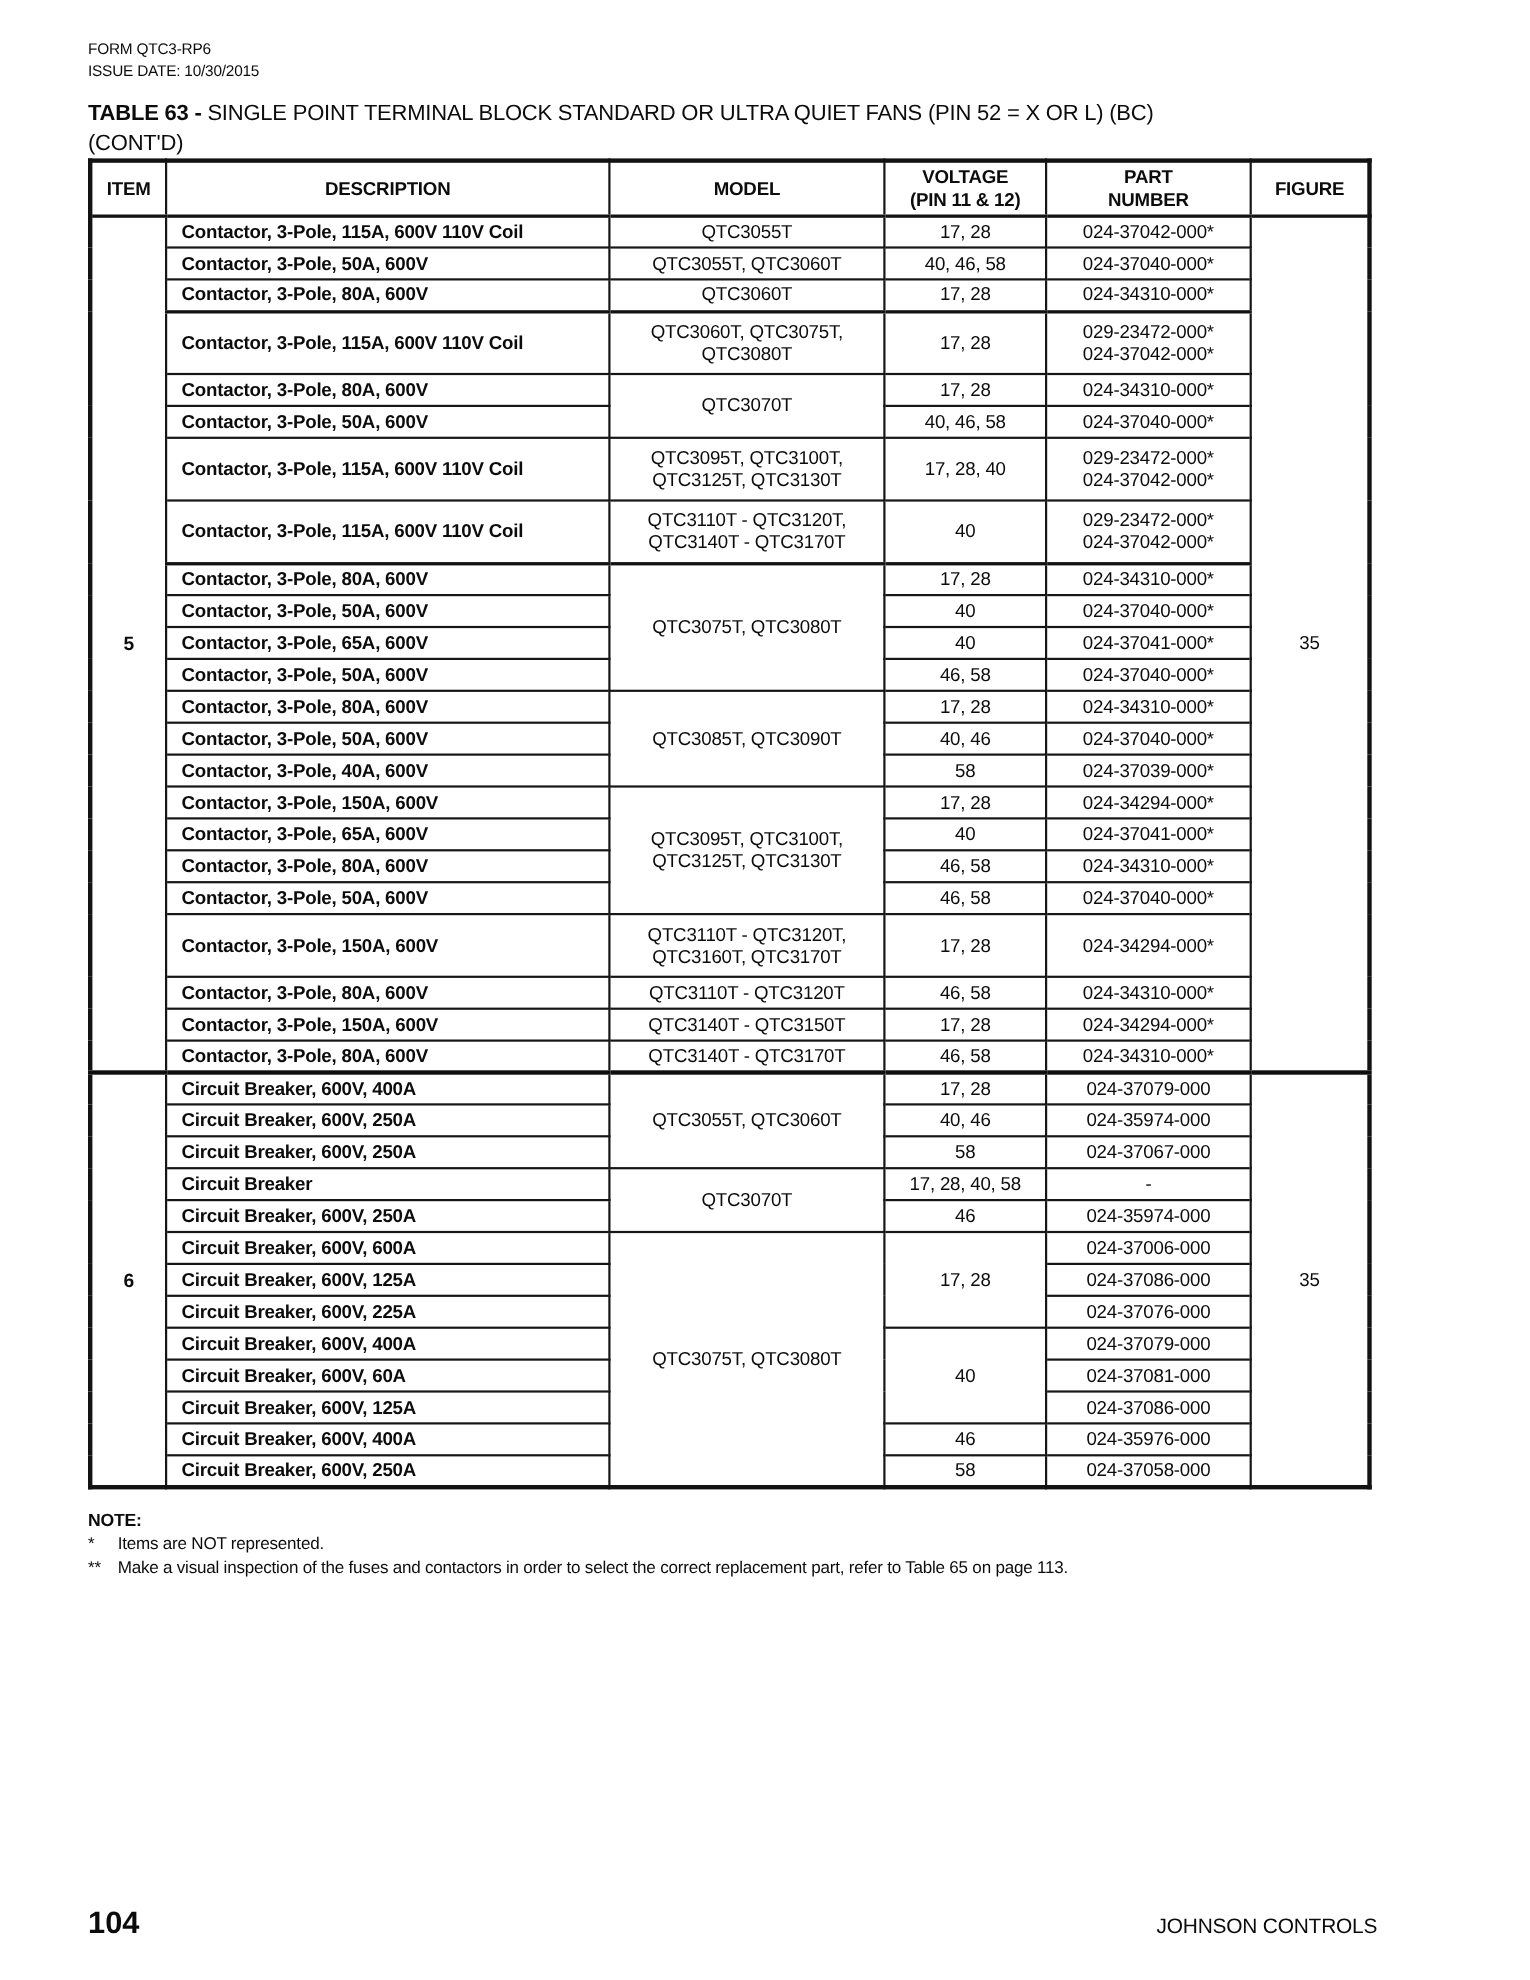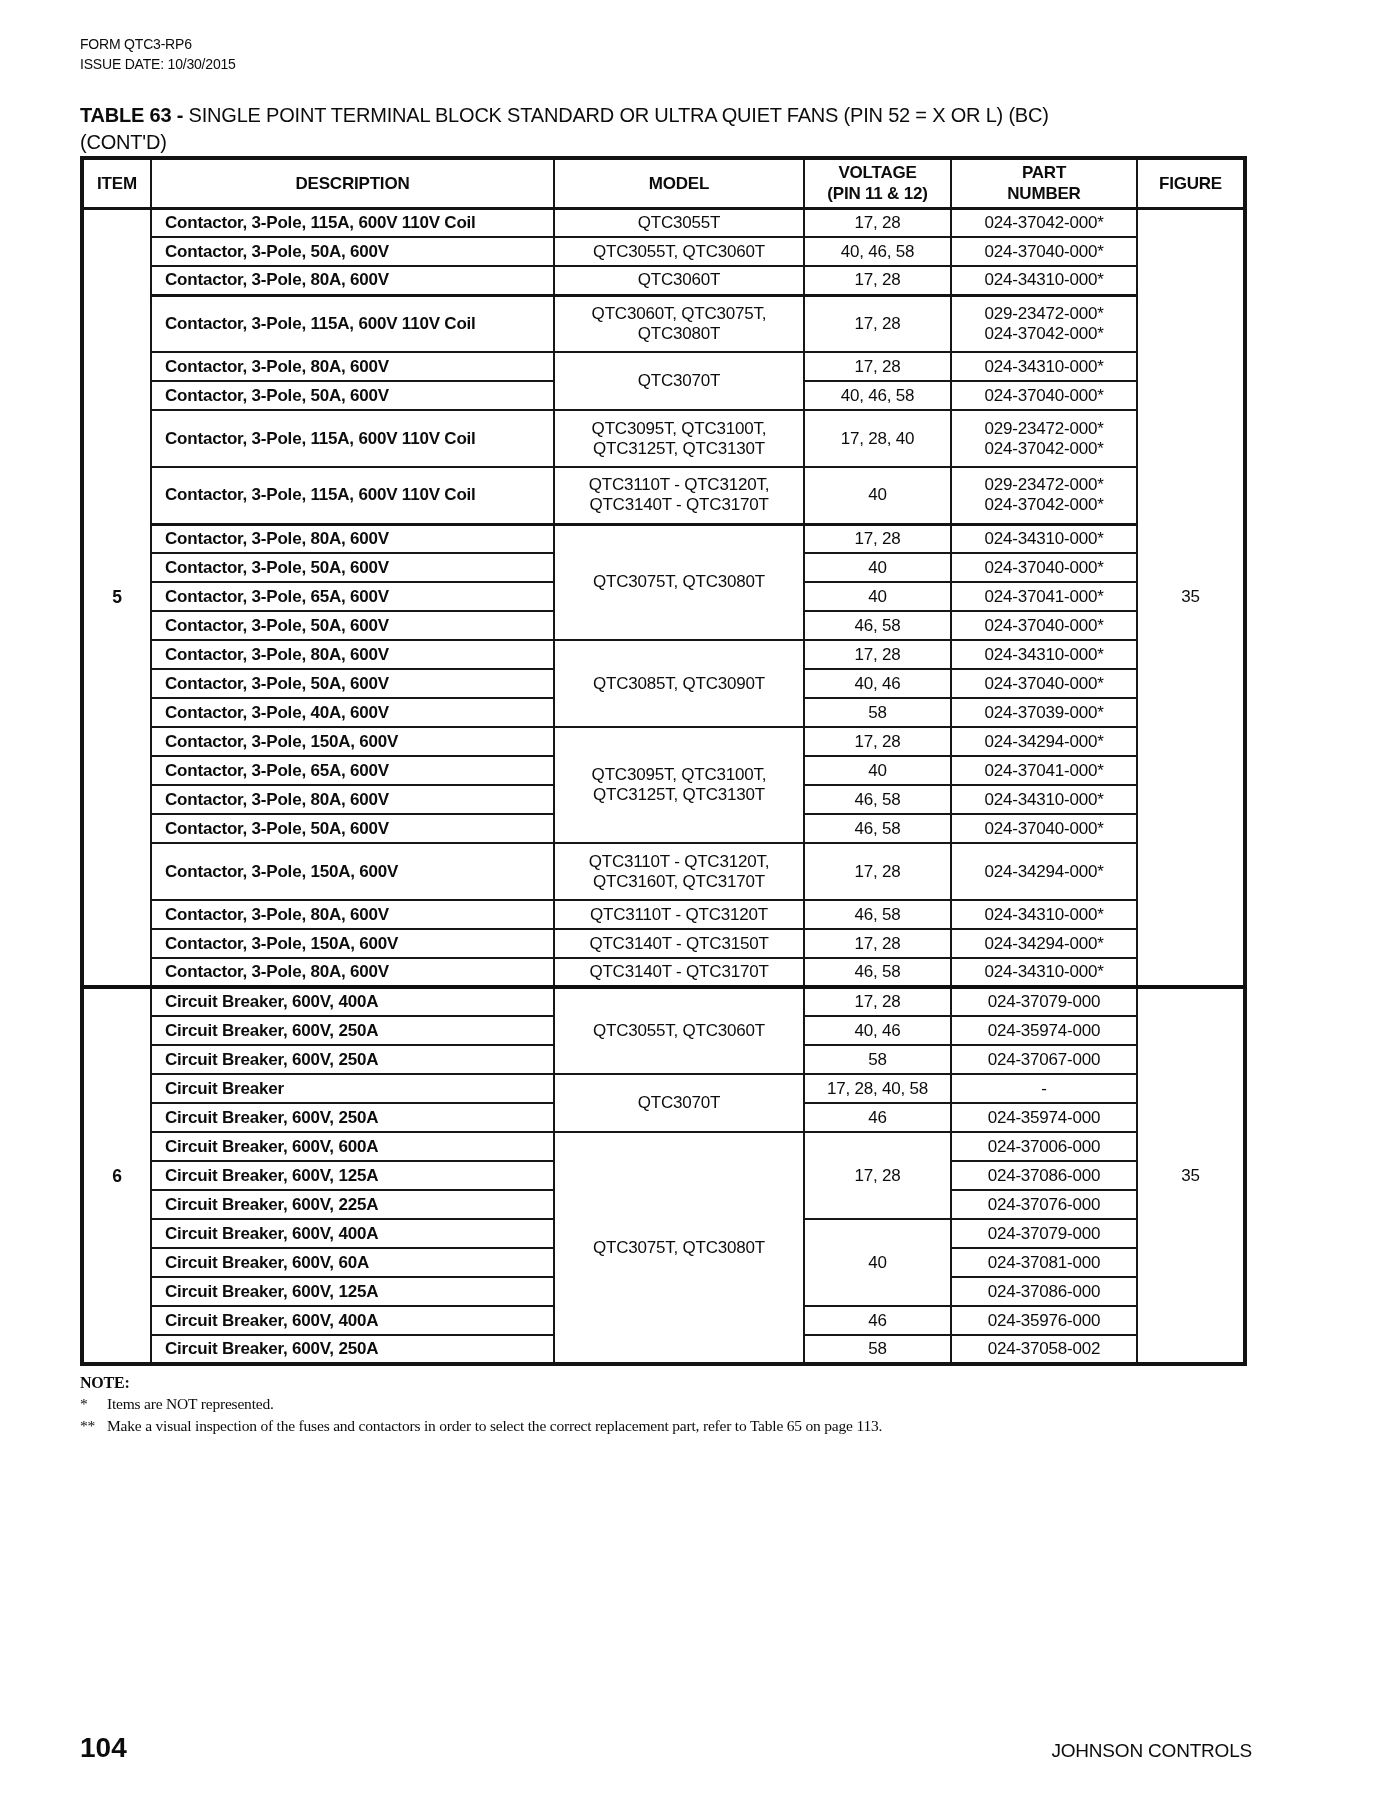--- a/index.html
+++ b/index.html
@@ -12,21 +12,21 @@
     color: #0c0c0c;
     -webkit-font-smoothing: antialiased;
   }
   .page {
     position: absolute;
     left: 80px; top: 34px;
     width: 1172px;
   }
   .doc-header { font-size: 14px; line-height: 20px; letter-spacing: -0.2px; }
   .doc-title {
-    margin-top: 28px;
+    margin-top: 16px;
     font-size: 20px; line-height: 27px;
     letter-spacing: -0.2px;
   }
   .doc-title .t-bold { font-weight: bold; }
   table.parts {
     width: 1163px;
     border-collapse: collapse;
     table-layout: fixed;
     border: 4px solid #131313;
   }
@@ -49,21 +49,21 @@
     height: 29px;
     font-size: 17px;
     line-height: 20px;
     padding: 2px 4px;
   }
   tbody td.col-description { text-align: left; padding-left: 13px; font-weight: bold; }
   tbody td.col-item { font-weight: bold; font-size: 17.5px; }
   tr.dbl td { height: 57px; }
   tr.thick-top td { border-top: 3px solid #131313; }
   tr.section-top td { border-top: 4px solid #0f0f0f; }
-  .notes { margin-top: 6px; width: 1163px; font-family: Liberation Serif, serif; }
+  .notes { margin-top: 18px; width: 1163px; }
   .notes-heading { font-weight: bold; font-size: 16px; line-height: 21px; letter-spacing: -0.2px; }
   .note-line {
     position: relative;
     padding-left: 27px;
     font-size: 15.5px; line-height: 21.5px;
     letter-spacing: -0.2px;
   }
   .note-marker { position: absolute; left: 0; top: 0; }
   .page-footer {
     position: absolute;
@@ -558,21 +558,21 @@
           </td>
         </tr>
         <tr>
           <td class="col-description">
             <div>Circuit Breaker, 600V, 250A</div>
           </td>
           <td class="col-voltage">
             <div>58</div>
           </td>
           <td class="col-part-number">
-            <div>024-37058-002</div>
+            <div>024-37058-000</div>
           </td>
         </tr>
       </tbody>
   </table>
 
   <div class="notes">
     <div class="notes-heading">NOTE:</div>
     <div class="note-line">
       <span class="note-marker">*</span>
       <span>Items are NOT represented.</span>

